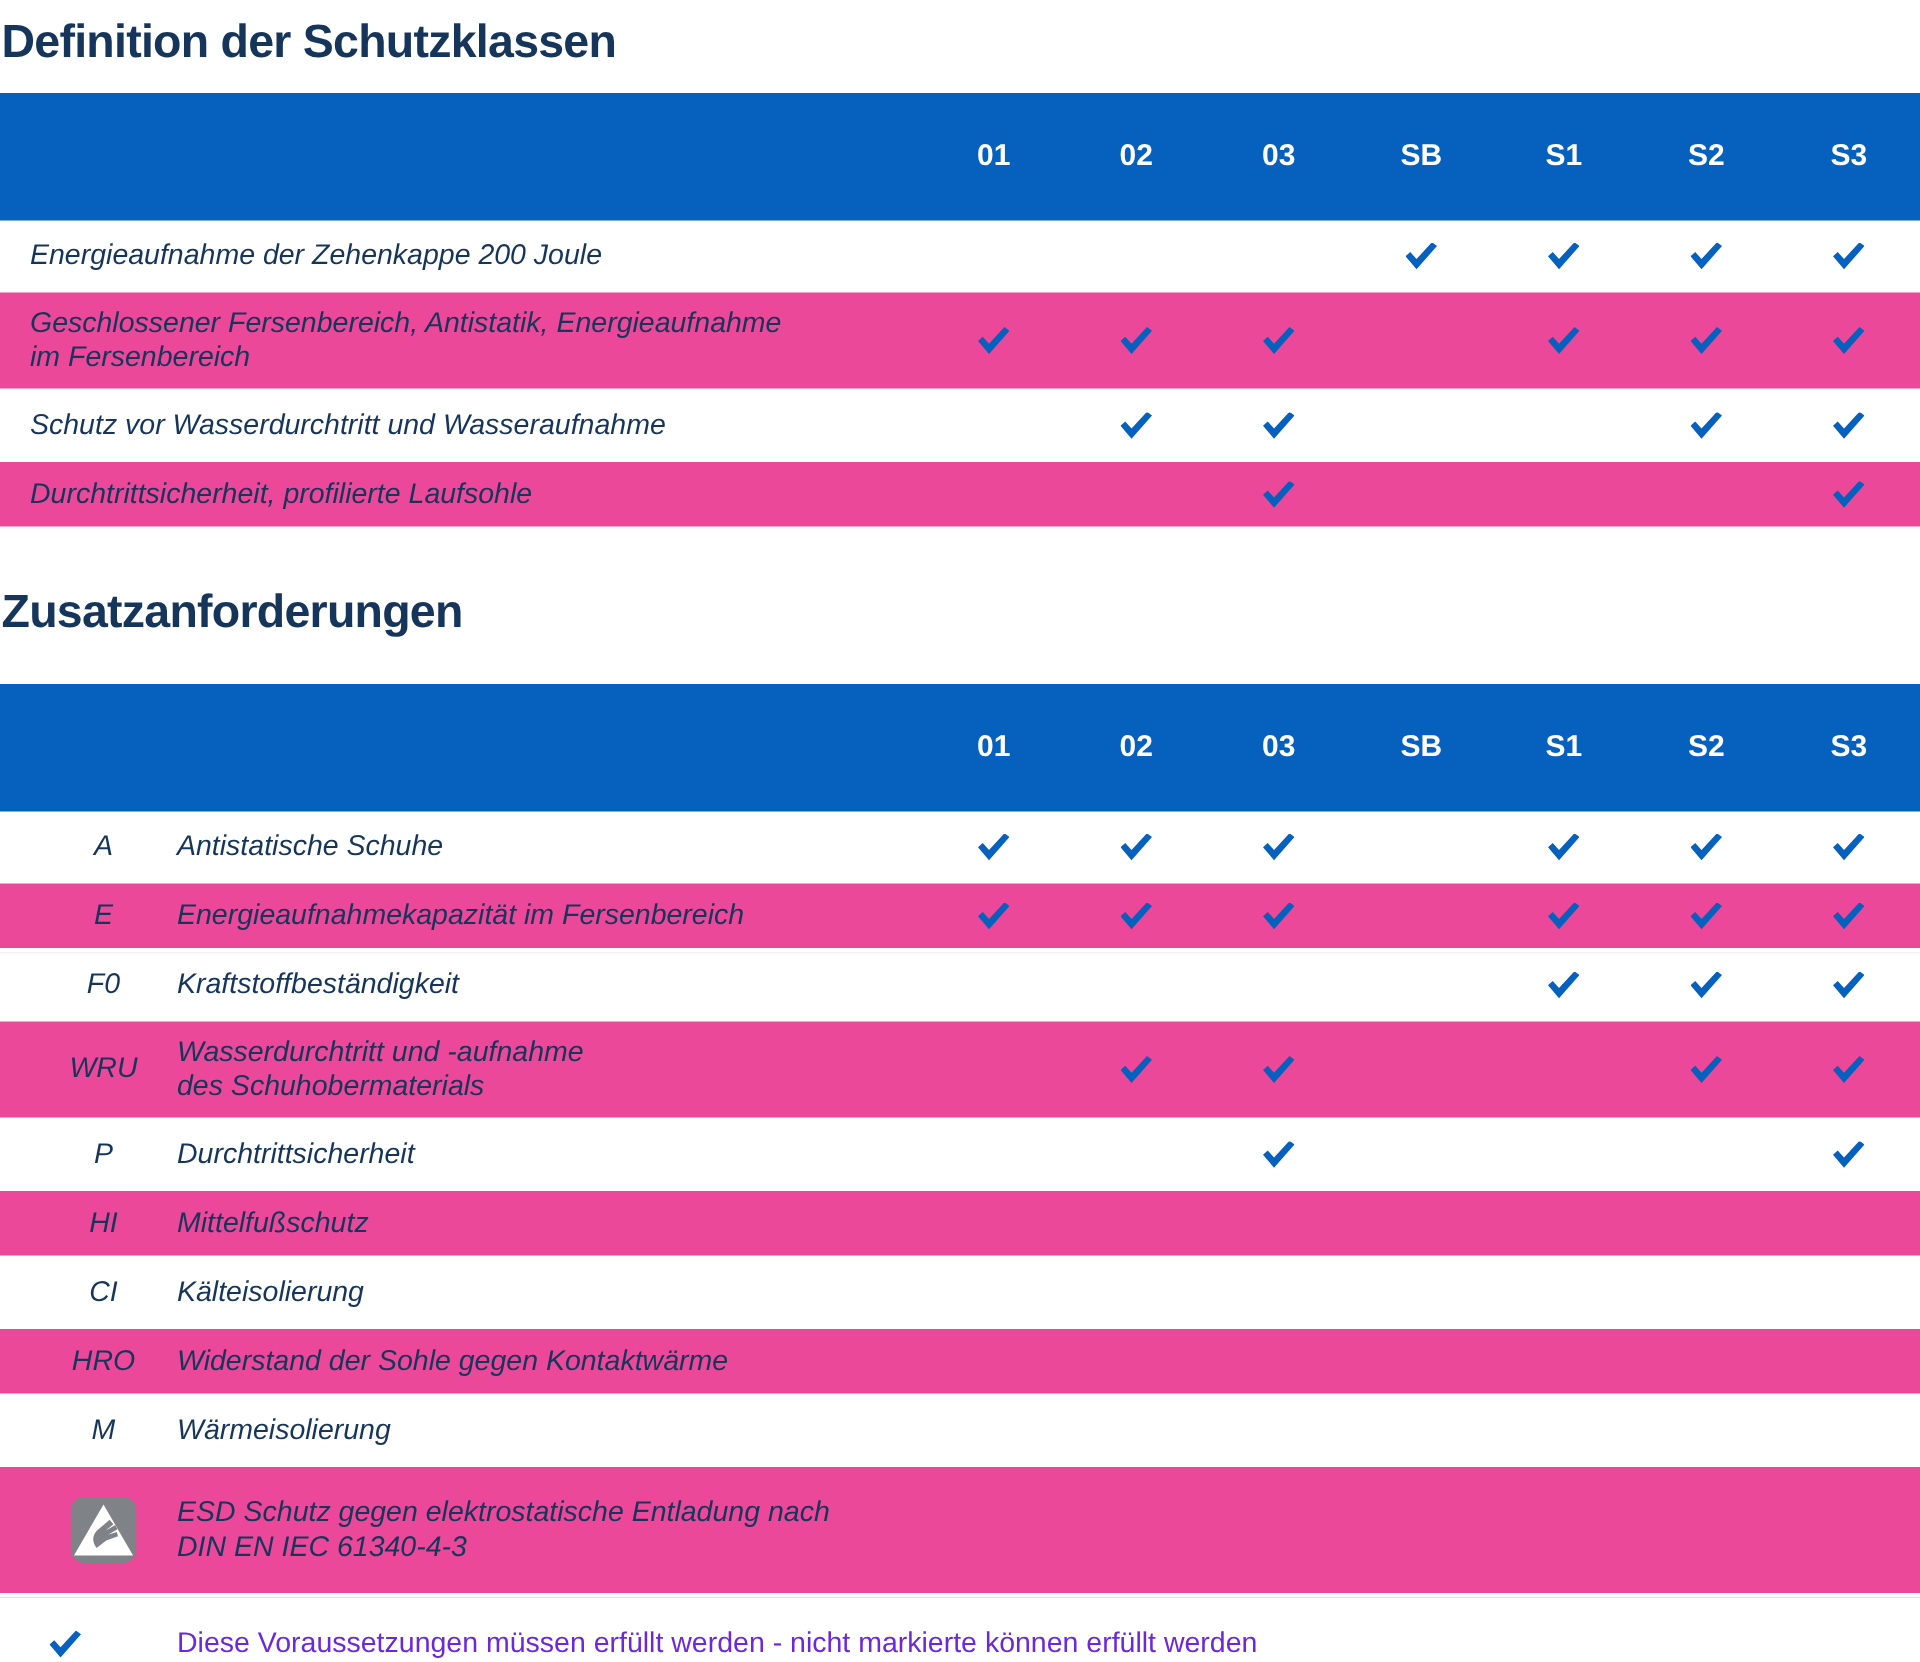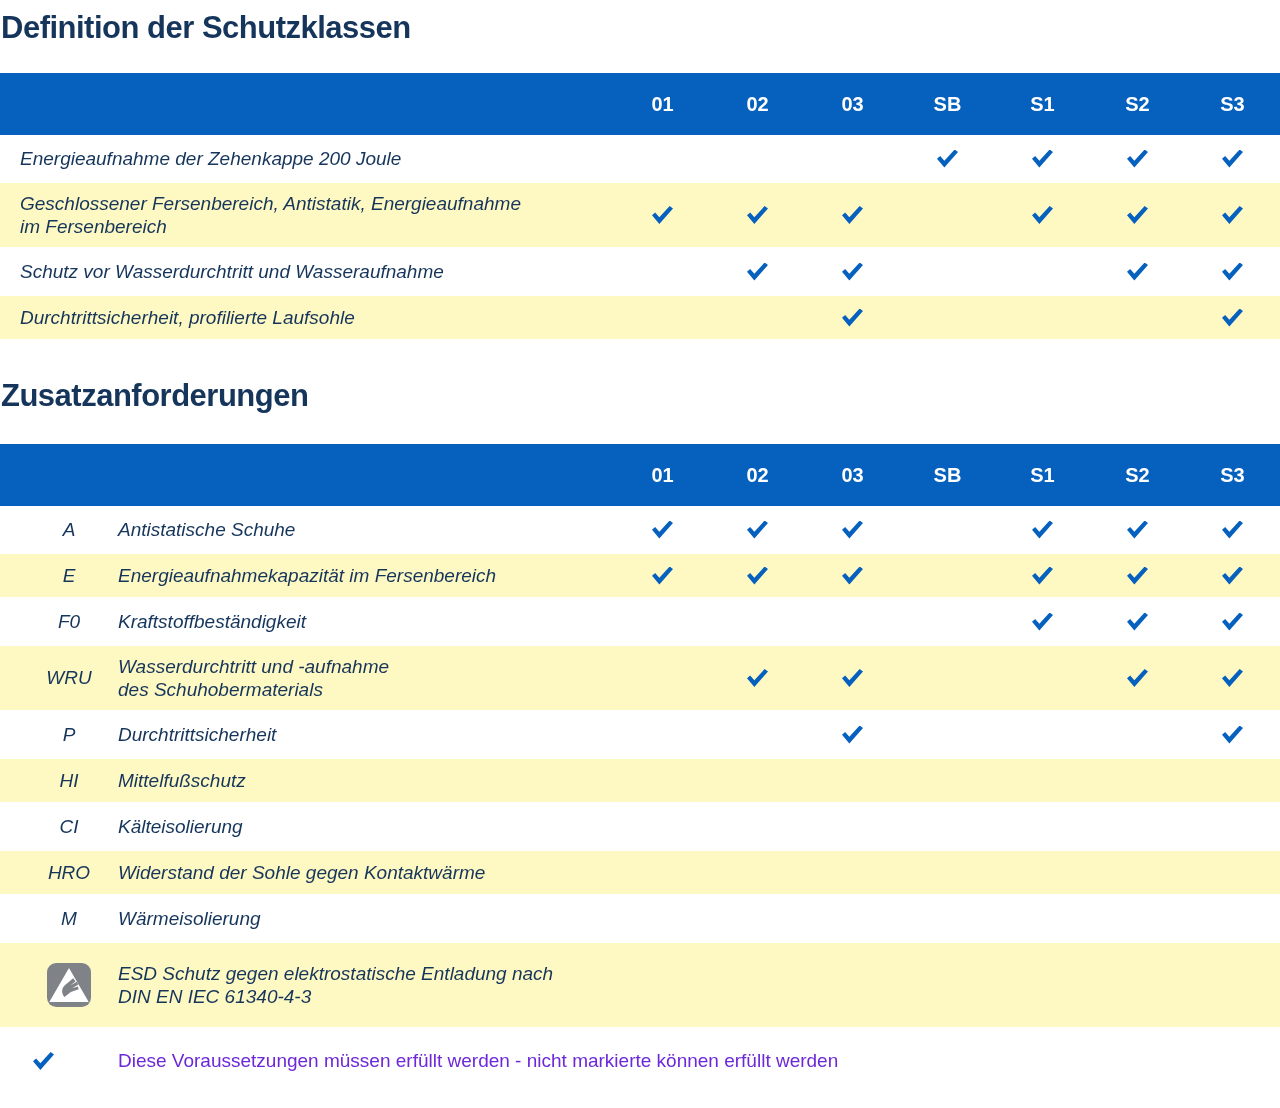--- a/index.html
+++ b/index.html
@@ -10,48 +10,48 @@
     width: 1280px;
     height: 1108px;
     overflow: hidden;
   }
   .section-title {
     font-size: 31px;
     font-weight: 700;
     letter-spacing: -0.5px;
     color: #16355B;
   }
-  .section-title.first { padding: 10px 0 27px 1px; }
+  .section-title.first { padding: 10px 0 16px 1px; }
   .section-title.second { padding: 36px 0 30px 1px; }
 
   .grid {
     display: grid;
     grid-template-columns: 118px 497px repeat(7, 95px);
     align-items: center;
   }
   .head-bar {
     background: #0560BE;
-    height: 62px;
+    height: 85px;
     margin-bottom: 2px;
   }
   .head-bar .hcol {
     text-align: center;
     color: #ffffff;
     font-size: 20px;
     font-weight: 700;
   }
   .head-bar .spacer { grid-column: 1 / 3; }
 
   .row {
     min-height: 46px;
     border-bottom: 3px solid #ffffff;
     background: #ffffff;
     font-style: italic;
   }
-  .row.gray { background: #fef9c3; }
+  .row.gray { background: #ec4899; }
   .row .label {
     font-size: 19px;
     line-height: 23px;
     white-space: pre-line;
     padding: 9px 20px 9px 0;
     color: #16355B;
   }
   .row .label.wide {
     grid-column: 1 / 3;
     padding-left: 20px;

